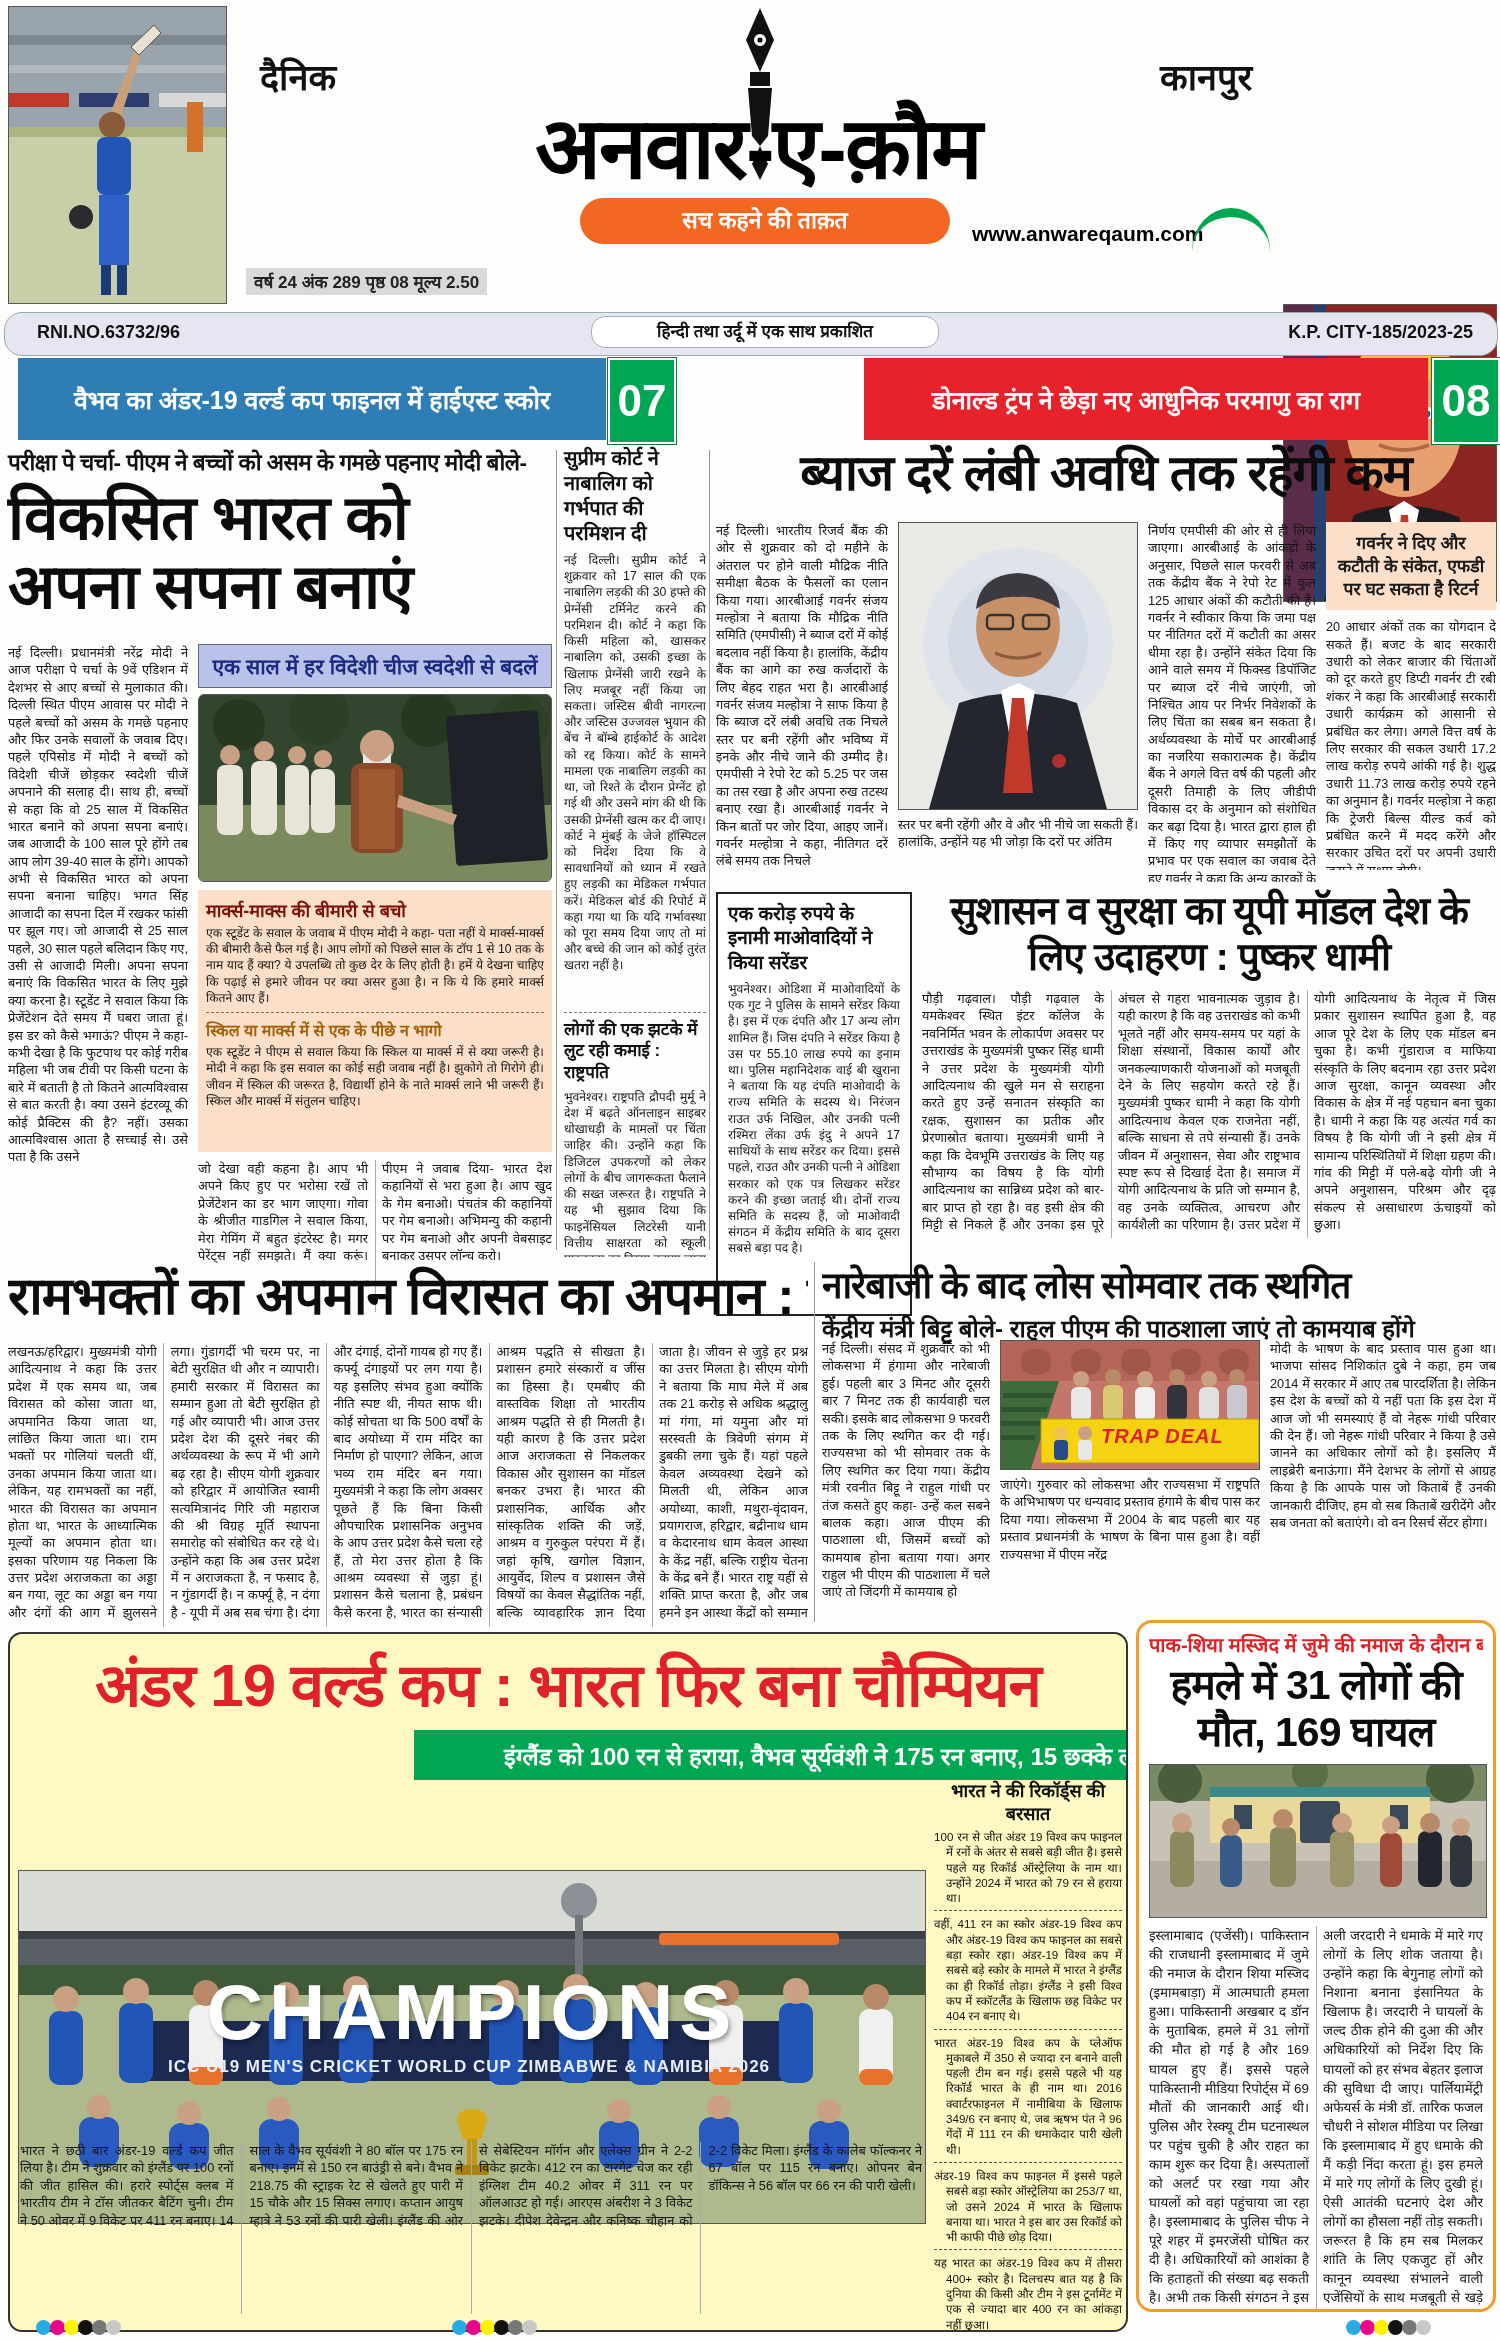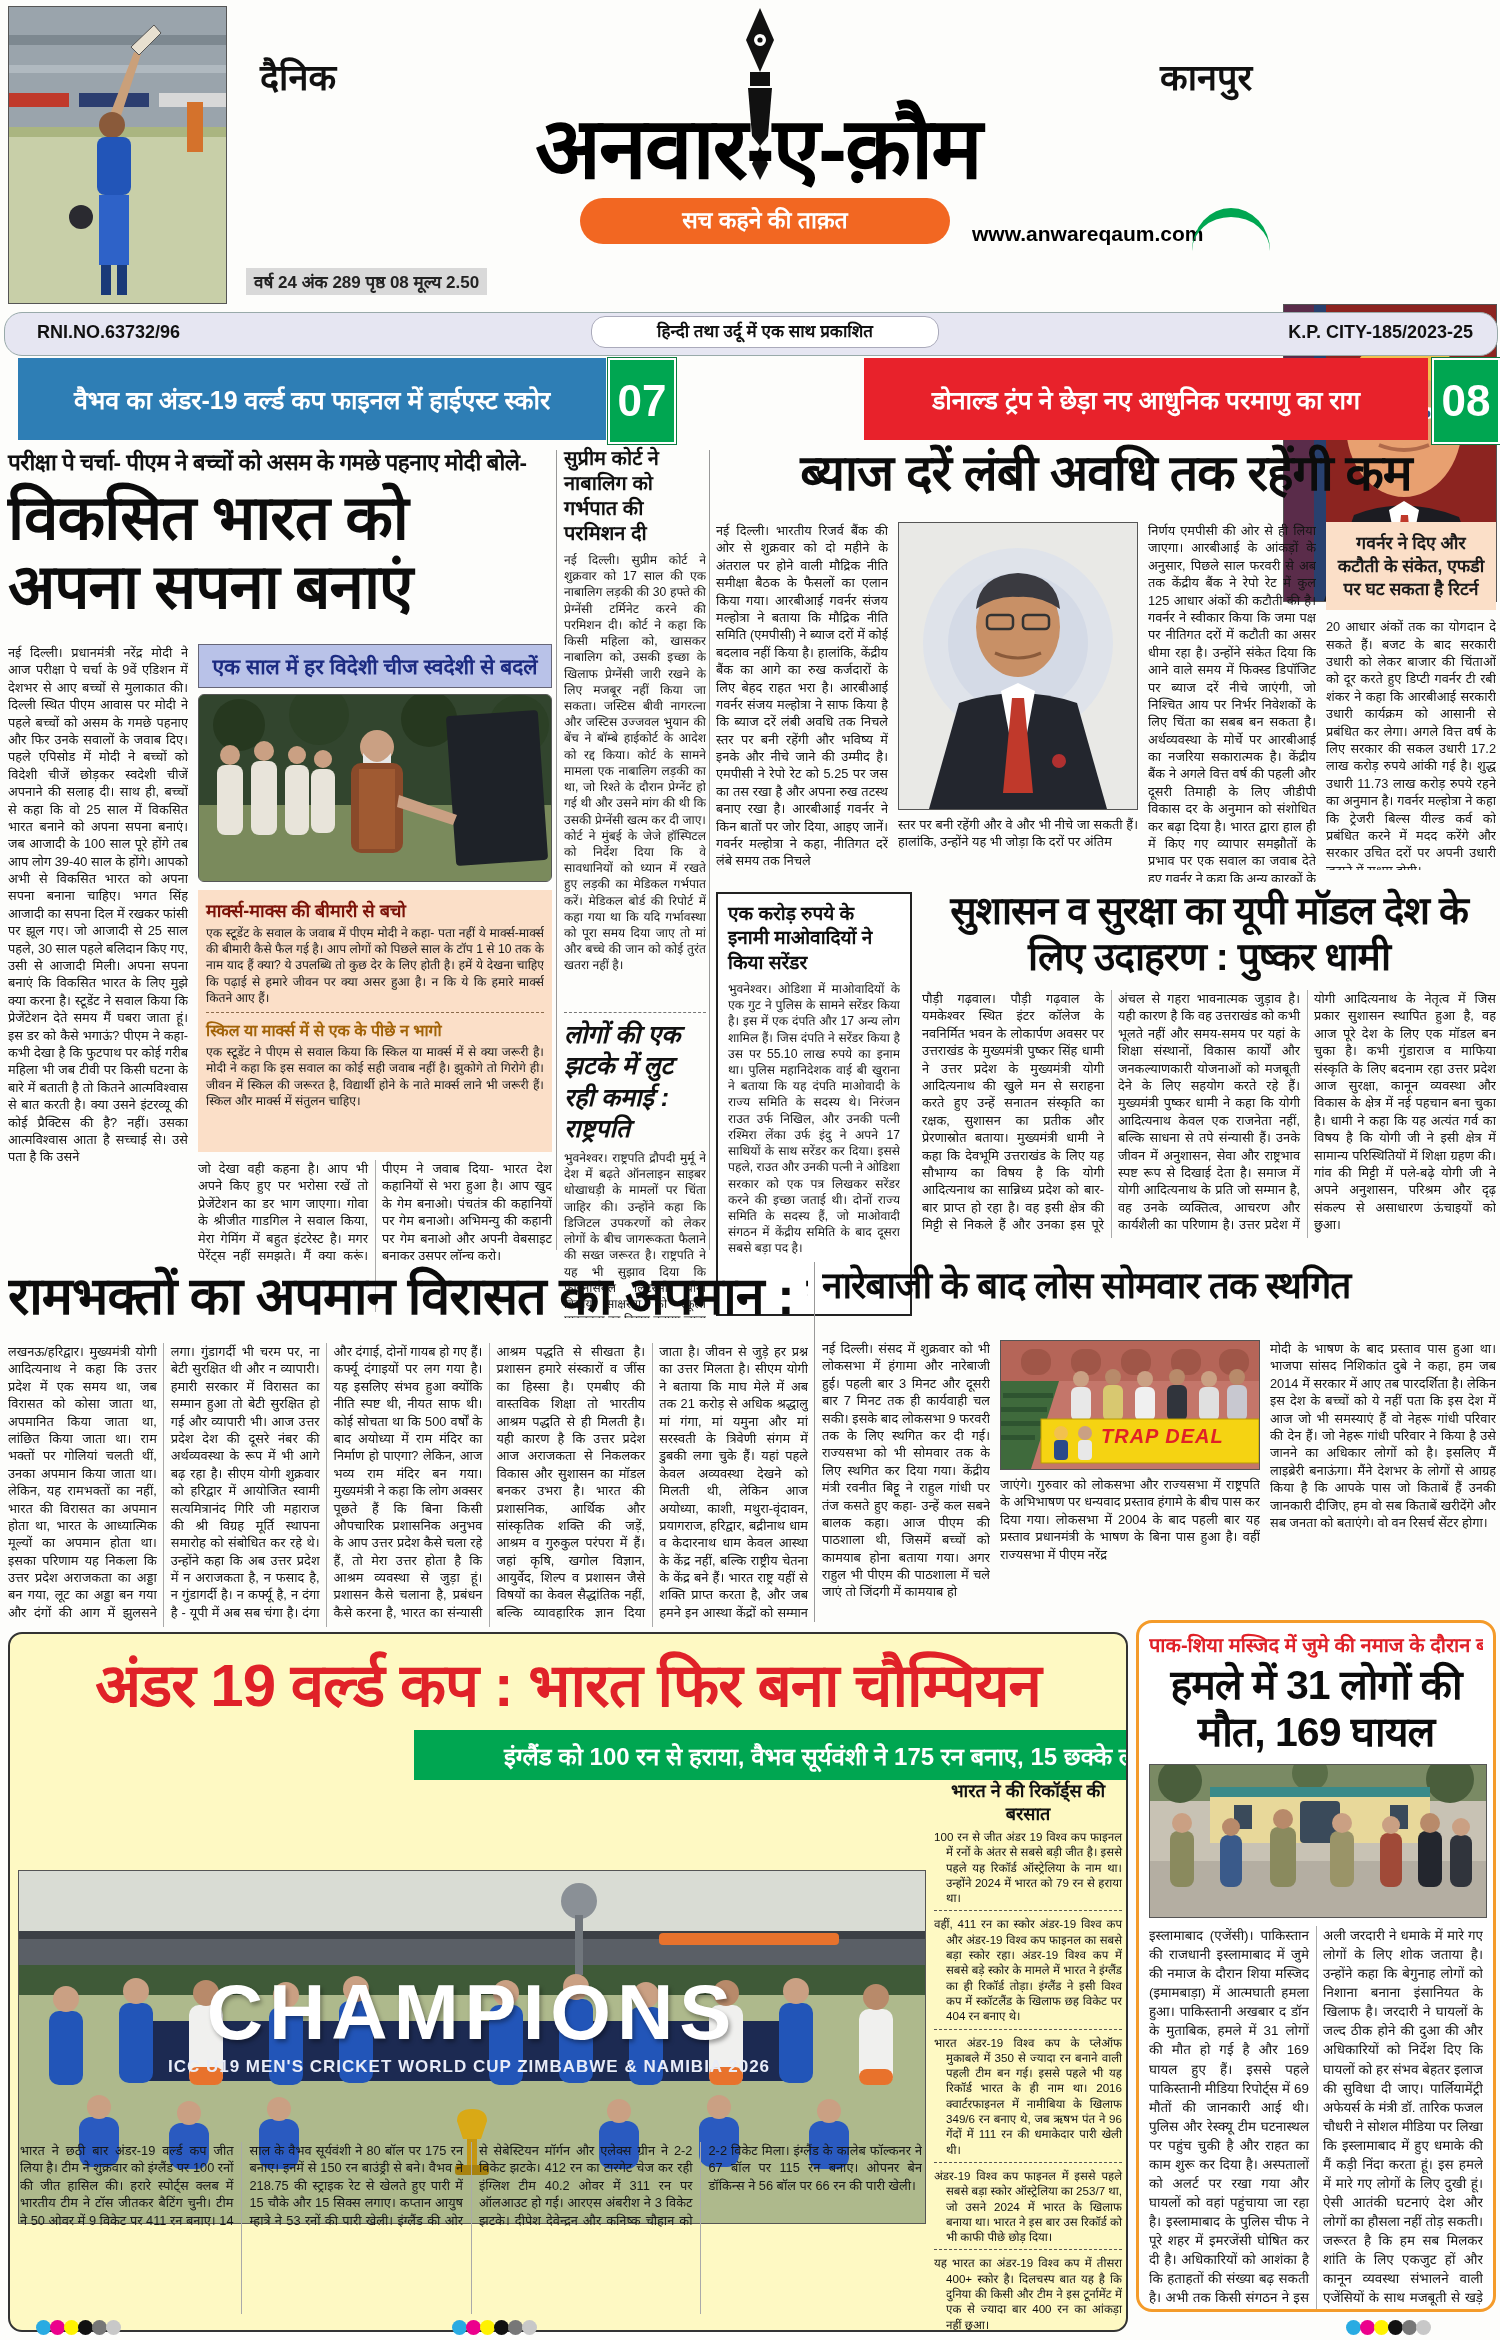--- a/index.html
+++ b/index.html
@@ -156,21 +156,21 @@
     </div>
   </div>
 
   <div class="vline" style="left:556px;top:450px;height:800px;"></div>
   <div class="abs" style="left:564px;top:446px;width:142px;height:560px;">
     <div style="font-size:20px;font-weight:800;line-height:1.25;">सुप्रीम कोर्ट ने नाबालिग को गर्भपात की परमिशन दी</div>
     <div class="btsm" style="margin-top:6px;height:460px;">नई दिल्ली। सुप्रीम कोर्ट ने शुक्रवार को 17 साल की एक नाबालिग लड़की की 30 हफ्ते की प्रेग्नेंसी टर्मिनेट करने की परमिशन दी। कोर्ट ने कहा कि किसी महिला को, खासकर नाबालिग को, उसकी इच्छा के खिलाफ प्रेग्नेंसी जारी रखने के लिए मजबूर नहीं किया जा सकता। जस्टिस बीवी नागरत्ना और जस्टिस उज्जवल भुयान की बेंच ने बॉम्बे हाईकोर्ट के आदेश को रद्द किया। कोर्ट के सामने मामला एक नाबालिग लड़की का था, जो रिश्ते के दौरान प्रेग्नेंट हो गई थी और उसने मांग की थी कि उसकी प्रेग्नेंसी खत्म कर दी जाए। कोर्ट ने मुंबई के जेजे हॉस्पिटल को निर्देश दिया कि वे सावधानियों को ध्यान में रखते हुए लड़की का मेडिकल गर्भपात करें। मेडिकल बोर्ड की रिपोर्ट में कहा गया था कि यदि गर्भावस्था को पूरा समय दिया जाए तो मां और बच्चे की जान को कोई तुरंत खतरा नहीं है।</div>
   </div>
   <div class="abs" style="left:564px;top:1012px;width:142px;height:240px;">
     <div style="border-top:1px dashed #777;margin-bottom:6px;"></div>
-    <div style="font-size:25px;font-weight:800;line-height:1.25;font-style:italic;">लोगों की एक झटके में लुट रही कमाई : राष्ट्रपति</div>
+    <div style="font-size:17px;font-weight:800;line-height:1.25;">लोगों की एक झटके में लुट रही कमाई : राष्ट्रपति</div>
     <div class="btsm" style="margin-top:6px;height:168px;">भुवनेश्वर। राष्ट्रपति द्रौपदी मुर्मू ने देश में बढ़ते ऑनलाइन साइबर धोखाधड़ी के मामलों पर चिंता जाहिर की। उन्होंने कहा कि डिजिटल उपकरणों को लेकर लोगों के बीच जागरूकता फैलाने की सख्त जरूरत है। राष्ट्रपति ने यह भी सुझाव दिया कि फाइनेंसियल लिटरेसी यानी वित्तीय साक्षरता को स्कूली पाठ्यक्रम का हिस्सा बनाया जाना चाहिए। वह शुक्रवार को भुवनेश्वर में आयोजित एक कार्यक्रम में बोल रही थीं। इस दौरान उन्होंने बताया कि कैसे लोग अपनी जिंदगी भर की कमाई गंवा रहे हैं। ओडिशा सरकार के ग्लोबल फाइनेंस एंड टेक्नोलॉजी नेटवर्क के साथ मिलकर आयोजित ब्लैक स्वान समिट में राष्ट्रपति ने इस बात पर जोर दिया कि इस तरह की धोखाधड़ी को रोकने के लिए लोगों को सतर्क और जागरूक बनाना होगा। उन्होंने कहा कि लोगों के बीच जागरूकता लाने की बहुत जरूरत है। राष्ट्रपति मुर्मू ने यह भी बताया कि केंद्र सरकार ने डिजिटल धोखाधड़ी के मामलों को रोकने और रिपोर्ट करने के लिए कई कदम उठाए हैं।</div>
   </div>
 
   <div class="vline" style="left:709px;top:450px;height:800px;"></div>
   <div class="abs" style="left:716px;top:446px;width:780px;height:438px;">
     <div class="headline" style="font-size:50px;text-align:center;line-height:1.1;">ब्याज दरें लंबी अवधि तक रहेंगी कम</div>
     <div class="abs bt" style="left:0;top:76px;width:172px;height:360px;">नई दिल्ली। भारतीय रिजर्व बैंक की ओर से शुक्रवार को दो महीने के अंतराल पर होने वाली मौद्रिक नीति समीक्षा बैठक के फैसलों का एलान किया गया। आरबीआई गवर्नर संजय मल्होत्रा ने बताया कि मौद्रिक नीति समिति (एमपीसी) ने ब्याज दरों में कोई बदलाव नहीं किया है। हालांकि, केंद्रीय बैंक का आगे का रुख कर्जदारों के लिए बेहद राहत भरा है। आरबीआई गवर्नर संजय मल्होत्रा ने साफ किया है कि ब्याज दरें लंबी अवधि तक निचले स्तर पर बनी रहेंगी और भविष्य में इनके और नीचे जाने की उम्मीद है। एमपीसी ने रेपो रेट को 5.25 पर जस का तस रखा है और अपना रुख तटस्थ बनाए रखा है। आरबीआई गवर्नर ने किन बातों पर जोर दिया, आइए जानें। गवर्नर मल्होत्रा ने कहा, नीतिगत दरें लंबे समय तक निचले</div>
     <div class="abs" style="left:182px;top:76px;width:240px;height:360px;">
       <div class="photo" style="width:238px;height:286px;">
         <svg width="238" height="286" viewBox="0 0 238 286">
@@ -208,20 +208,21 @@
   </div>
 
   <div class="abs" style="left:8px;top:1258px;width:800px;height:368px;">
     <div class="headline" style="font-size:52px;white-space:nowrap;overflow:hidden;">रामभक्तों का अपमान विरासत का अपमान : योगी</div>
     <div class="bt cols5" style="margin-top:14px;height:284px;">लखनऊ/हरिद्वार। मुख्यमंत्री योगी आदित्यनाथ ने कहा कि उत्तर प्रदेश में एक समय था, जब विरासत को कोसा जाता था, अपमानित किया जाता था, लांछित किया जाता था। राम भक्तों पर गोलियां चलती थीं, उनका अपमान किया जाता था। लेकिन, यह रामभक्तों का नहीं, भारत की विरासत का अपमान होता था, भारत के आध्यात्मिक मूल्यों का अपमान होता था। इसका परिणाम यह निकला कि उत्तर प्रदेश अराजकता का अड्डा बन गया, लूट का अड्डा बन गया और दंगों की आग में झुलसने लगा। गुंडागर्दी भी चरम पर, ना बेटी सुरक्षित थी और न व्यापारी। हमारी सरकार में विरासत का सम्मान हुआ तो बेटी सुरक्षित हो गई और व्यापारी भी। आज उत्तर प्रदेश देश की दूसरे नंबर की अर्थव्यवस्था के रूप में भी आगे बढ़ रहा है। सीएम योगी शुक्रवार को हरिद्वार में आयोजित स्वामी सत्यमित्रानंद गिरि जी महाराज की श्री विग्रह मूर्ति स्थापना समारोह को संबोधित कर रहे थे। उन्होंने कहा कि अब उत्तर प्रदेश में न अराजकता है, न फसाद है, न गुंडागर्दी है। न कर्फ्यू है, न दंगा है - यूपी में अब सब चंगा है। दंगा और दंगाई, दोनों गायब हो गए हैं। कर्फ्यू दंगाइयों पर लग गया है। यह इसलिए संभव हुआ क्योंकि नीति स्पष्ट थी, नीयत साफ थी। कोई सोचता था कि 500 वर्षों के बाद अयोध्या में राम मंदिर का निर्माण हो पाएगा? लेकिन, आज भव्य राम मंदिर बन गया। मुख्यमंत्री ने कहा कि लोग अक्सर पूछते हैं कि बिना किसी औपचारिक प्रशासनिक अनुभव के आप उत्तर प्रदेश कैसे चला रहे हैं, तो मेरा उत्तर होता है कि आश्रम व्यवस्था से जुड़ा हूं। प्रशासन कैसे चलाना है, प्रबंधन कैसे करना है, भारत का संन्यासी आश्रम पद्धति से सीखता है। प्रशासन हमारे संस्कारों व जींस का हिस्सा है। एमबीए की वास्तविक शिक्षा तो भारतीय आश्रम पद्धति से ही मिलती है। यही कारण है कि उत्तर प्रदेश आज अराजकता से निकलकर विकास और सुशासन का मॉडल बनकर उभरा है। भारत की प्रशासनिक, आर्थिक और सांस्कृतिक शक्ति की जड़ें, आश्रम व गुरुकुल परंपरा में हैं। जहां कृषि, खगोल विज्ञान, आयुर्वेद, शिल्प व प्रशासन जैसे विषयों का केवल सैद्धांतिक नहीं, बल्कि व्यावहारिक ज्ञान दिया जाता है। जीवन से जुड़े हर प्रश्न का उत्तर मिलता है। सीएम योगी ने बताया कि माघ मेले में अब तक 21 करोड़ से अधिक श्रद्धालु मां गंगा, मां यमुना और मां सरस्वती के त्रिवेणी संगम में डुबकी लगा चुके हैं। यहां पहले केवल अव्यवस्था देखने को मिलती थी, लेकिन आज अयोध्या, काशी, मथुरा-वृंदावन, प्रयागराज, हरिद्वार, बद्रीनाथ धाम व केदारनाथ धाम केवल आस्था के केंद्र नहीं, बल्कि राष्ट्रीय चेतना के केंद्र बने हैं। भारत राष्ट्र यहीं से शक्ति प्राप्त करता है, और जब हमने इन आस्था केंद्रों को सम्मान के साथ आगे बढ़ाया, संरक्षित करने का काम किया, परिणाम भी सामने आया है। लंबे समय तक बीमारू रहा उत्तर प्रदेश आज भारत की अर्थव्यवस्था का ब्रेकथ्रू बनकर लगातार प्रगति पथ पर अग्रसर है।</div>
   </div>
 
   <div class="vline" style="left:814px;top:1262px;height:360px;"></div>
   <div class="abs" style="left:822px;top:1258px;width:674px;height:368px;">
     <div class="headline" style="font-size:37px;white-space:nowrap;overflow:hidden;">नारेबाजी के बाद लोस सोमवार तक स्थगित</div>
+    <div style="font-size:24px;font-weight:700;margin-top:2px;white-space:nowrap;overflow:hidden;">केंद्रीय मंत्री बिट्टू बोले- राहुल पीएम की पाठशाला जाएं तो कामयाब होंगे</div>
     <div class="abs bt" style="left:0;top:82px;width:168px;height:282px;">नई दिल्ली। संसद में शुक्रवार को भी लोकसभा में हंगामा और नारेबाजी हुई। पहली बार 3 मिनट और दूसरी बार 7 मिनट तक ही कार्यवाही चल सकी। इसके बाद लोकसभा 9 फरवरी तक के लिए स्थगित कर दी गई। राज्यसभा को भी सोमवार तक के लिए स्थगित कर दिया गया। केंद्रीय मंत्री रवनीत बिट्टू ने राहुल गांधी पर तंज कसते हुए कहा- उन्हें कल सबने बालक कहा। आज पीएम की पाठशाला थी, जिसमें बच्चों को कामयाब होना बताया गया। अगर राहुल भी पीएम की पाठशाला में चले जाएं तो जिंदगी में कामयाब हो</div>
     <div class="abs" style="left:178px;top:82px;width:260px;height:282px;">
       <div class="photo" style="width:258px;height:128px;">
         <svg width="258" height="128" viewBox="0 0 258 128">
           <rect width="258" height="128" fill="#c4766a"></rect>
           <rect width="258" height="40" fill="#b56558"></rect>
           <g fill="#a05648">
               <rect x="20" y="8" width="30" height="26" rx="12"></rect>
               <rect x="70" y="8" width="30" height="26" rx="12"></rect>
               <rect x="120" y="8" width="30" height="26" rx="12"></rect>

